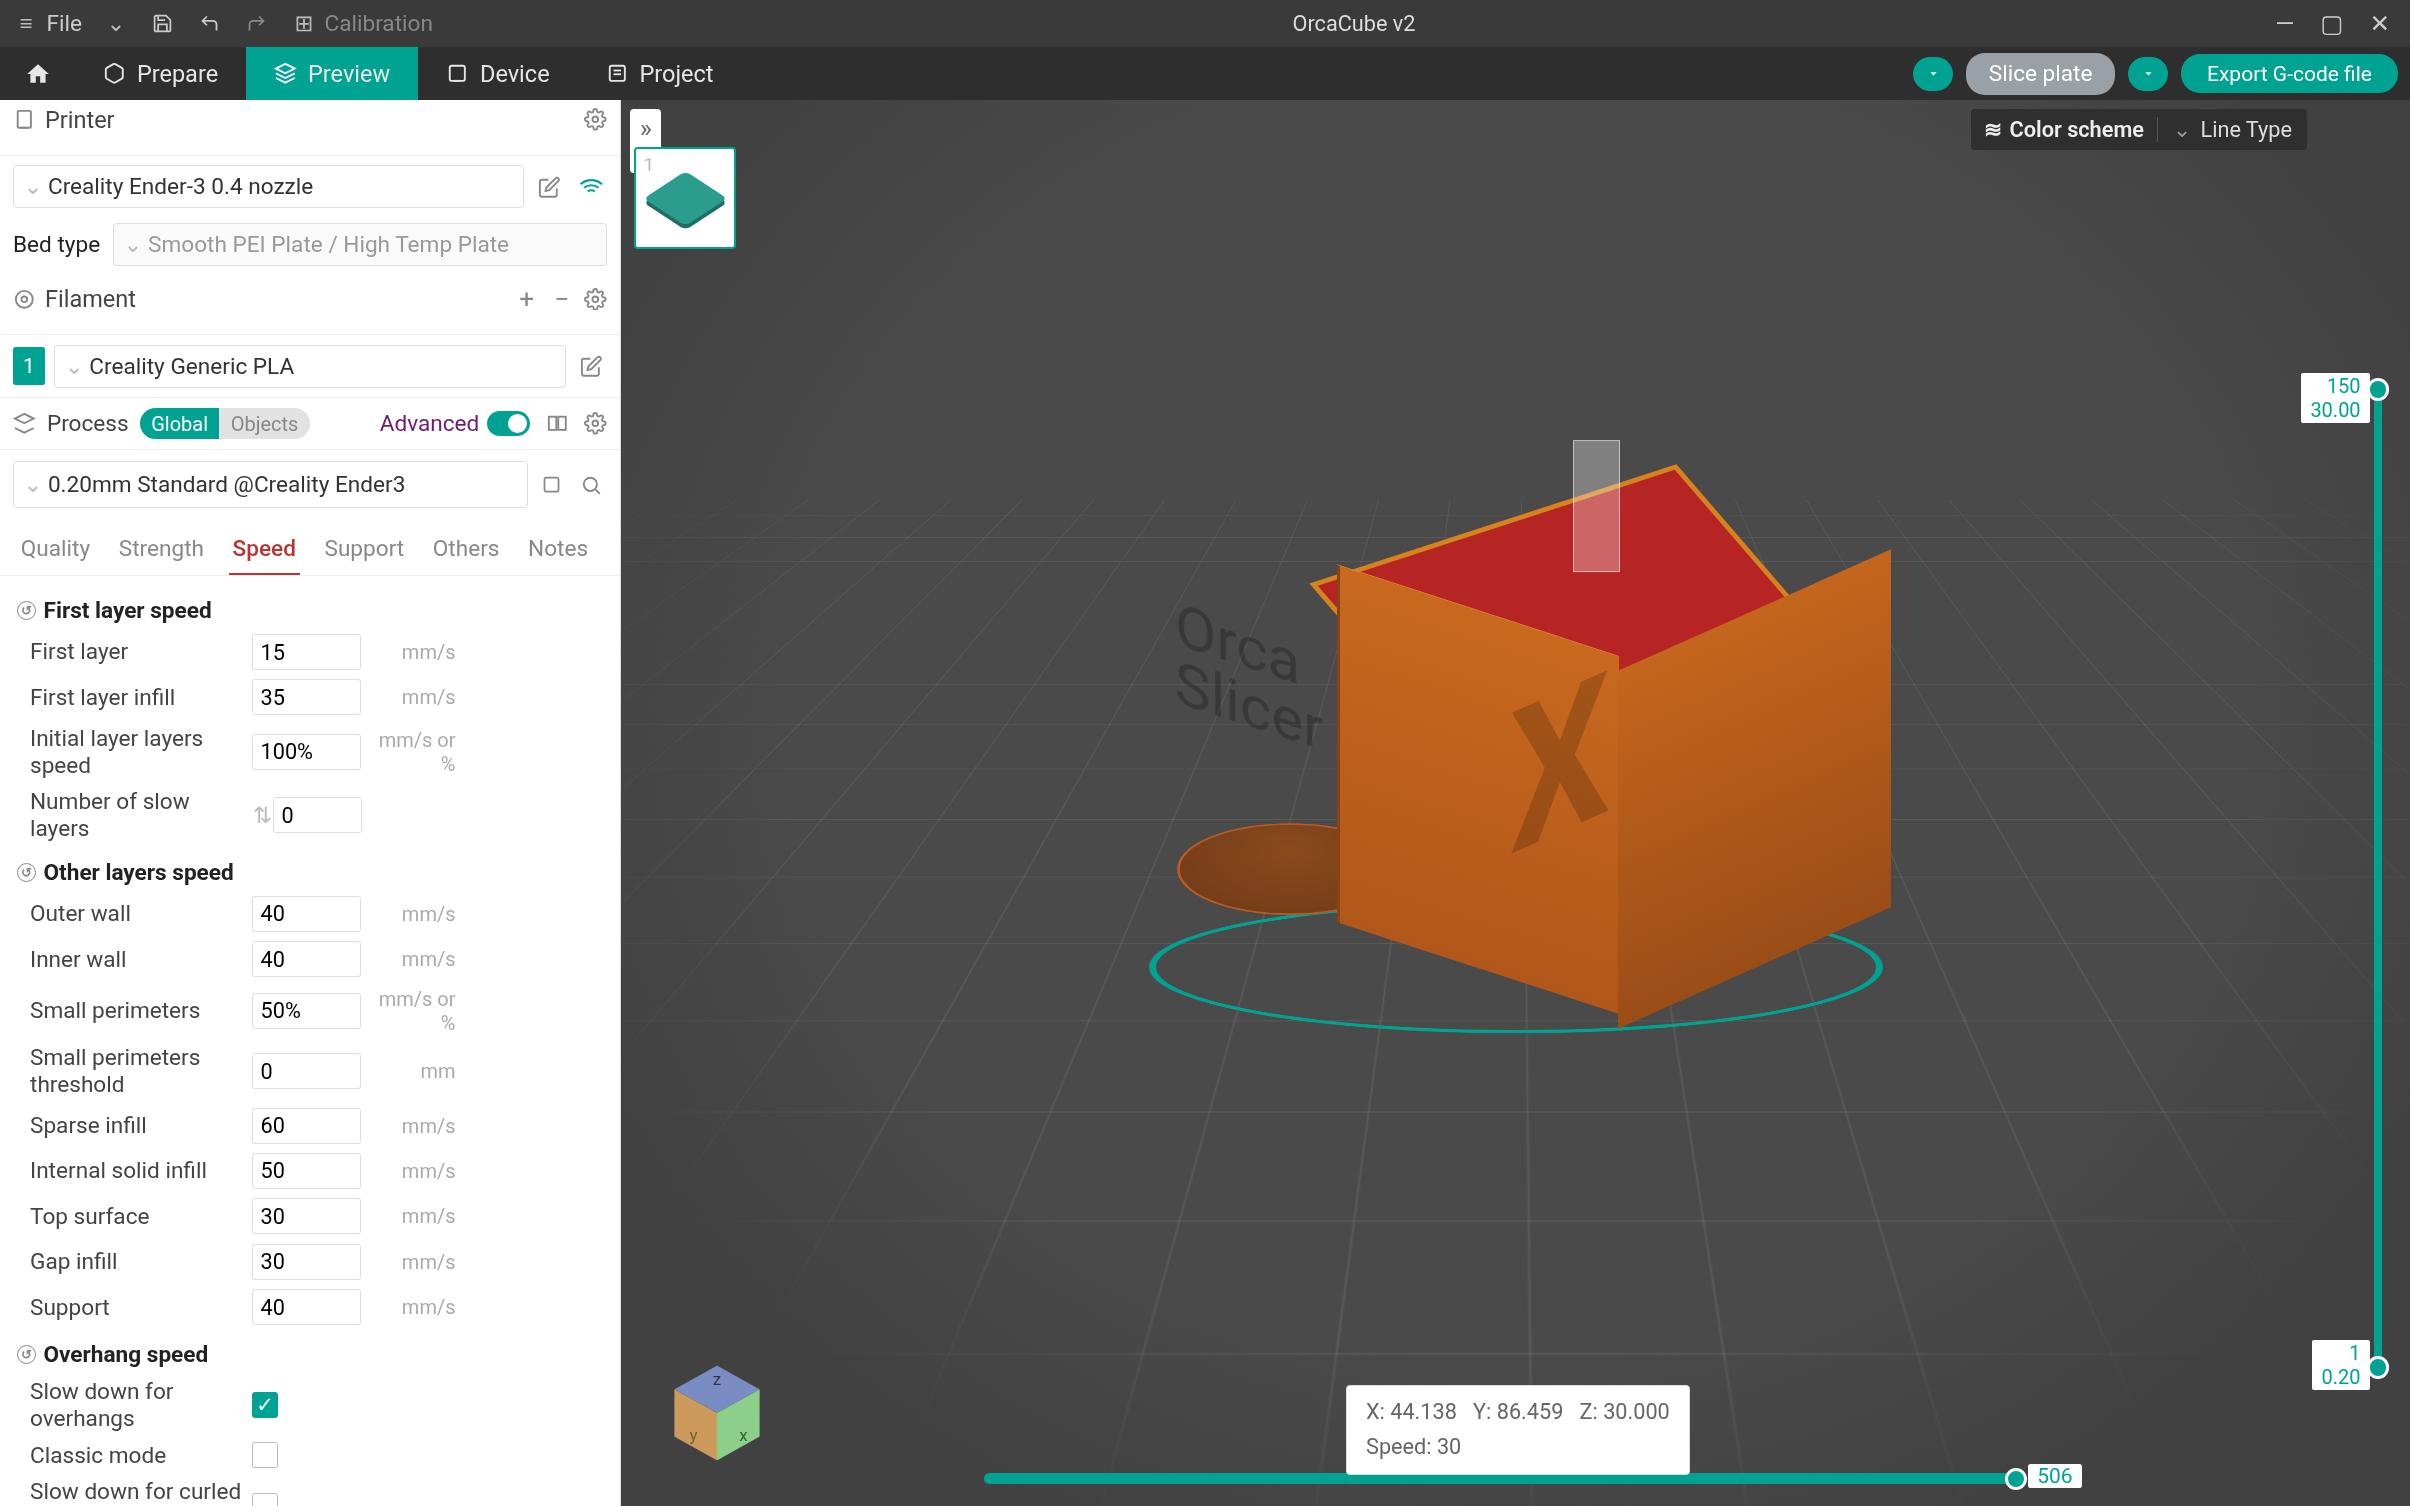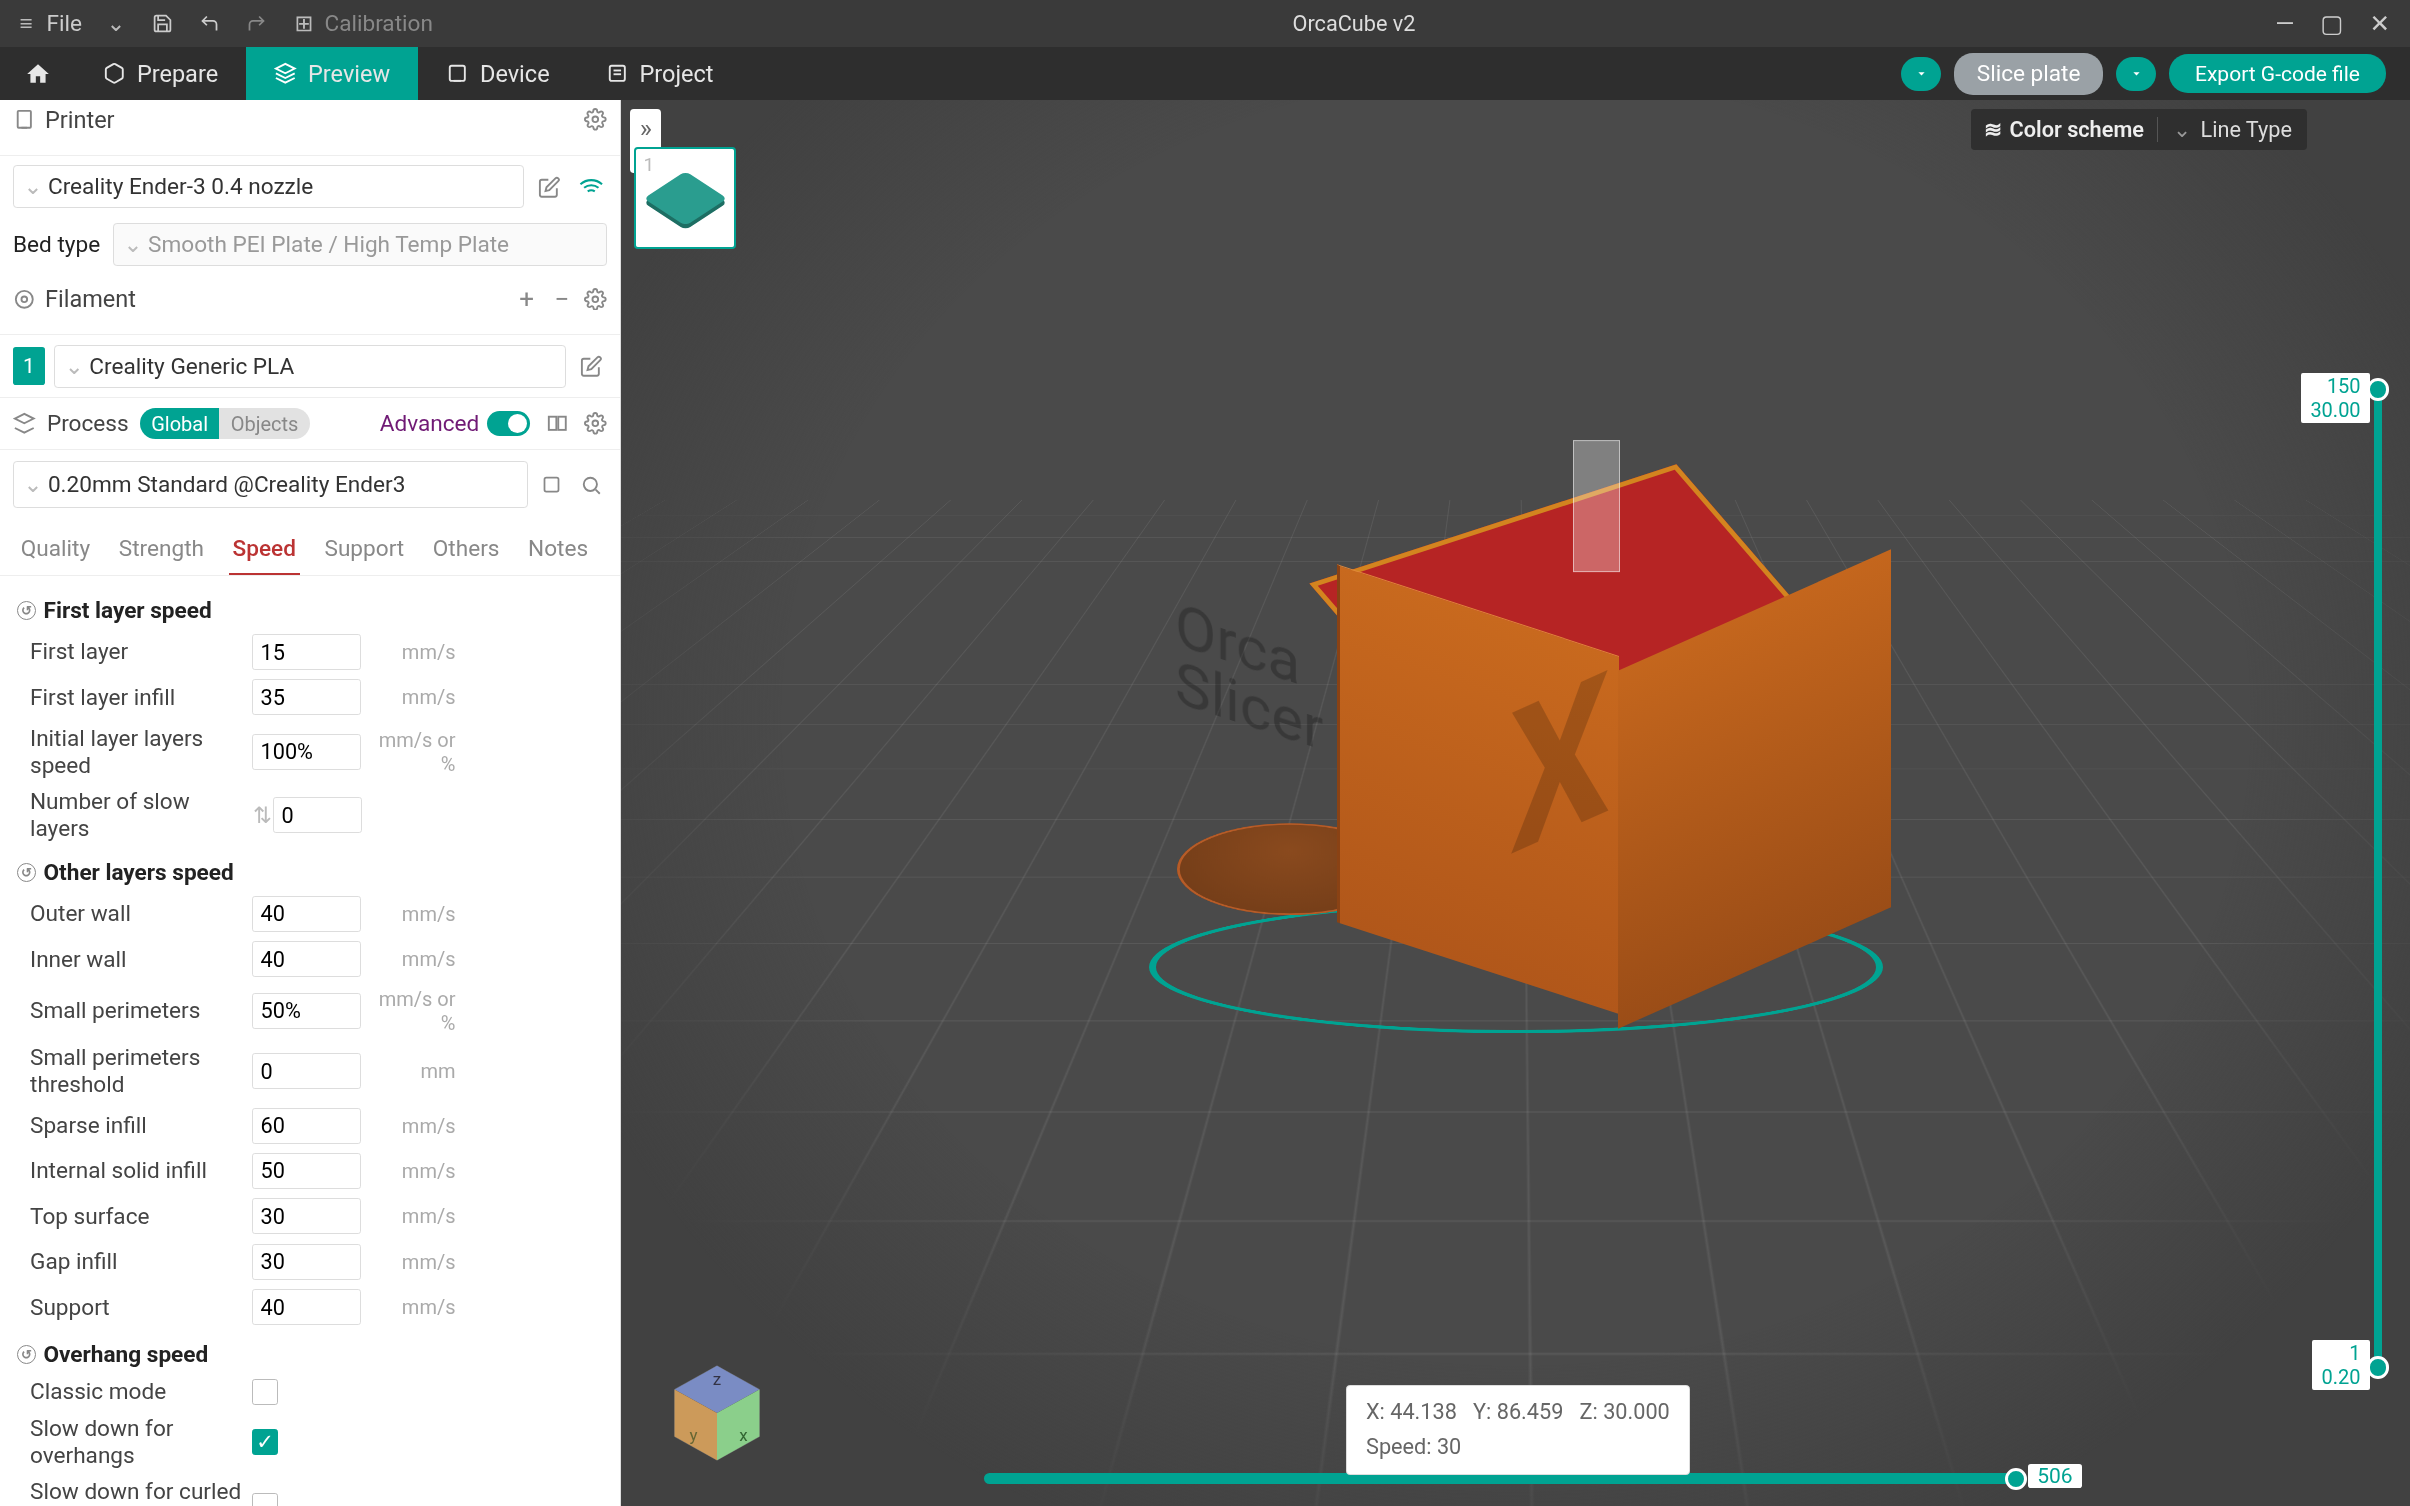--- a/index.html
+++ b/index.html
@@ -9,21 +9,21 @@
 .tb-menu { display: flex; align-items: center; gap: 7.5px; cursor: pointer; }
 .tb-ico { width: 26px; height: 26px; display: flex; align-items: center; justify-content: center; color: #bbb; }
 .tb-center { flex: 1; text-align: center; color: #ddd; font-size: 21.7px; }
 .tb-right { display: flex; gap: 26px; padding-right: 21px; }
 .tb-right .winbtn { color: #ccc; cursor: pointer; font-size: 24.5px; }
 
 .maintabs { height: 53px; background: #2e2e2e; display: flex; align-items: stretch; }
 .tab { display: flex; align-items: center; gap: 11.3px; padding: 0 28px; color: #e6e6e6; font-size: 23.5px; cursor: pointer; }
 .tab.active { background: #00a392; }
 .tab.home { padding: 0 24.5px; }
-.right-actions { margin-left: auto; display: flex; align-items: center; padding-right: 25px; gap: 13px; justify-content: space-between; }
+.right-actions { margin-left: auto; display: flex; align-items: center; padding-right: 13px; gap: 13px; justify-content: space-between; }
 .drop-pill { background: #00a392; border-radius: 19px; width: 40px; height: 34px; display: flex; align-items: center; justify-content: center; cursor: pointer; }
 .btn-disabled { background: #9aa1a6; color: #fff; padding: 7.5px 22.6px; border-radius: 19px; font-size: 22.6px; cursor: default; }
 .btn-primary { background: #00a392; color: #fff; padding: 7.5px 26px; border-radius: 19px; font-size: 21px; cursor: pointer; }
 
 .content { flex: 1; display: flex; overflow: hidden; }
 .sidebar { width: 621px; background: #fff; display: flex; flex-direction: column; border-right: 0.9px solid #ddd; }
 .section-head { display: flex; align-items: center; height: 56px; padding: 0 13px 16px 13px; border-bottom: 0.9px solid #eee; color: #444; gap: 9.4px; }
 .section-head .title { flex: 1; font-size: 23.5px; }
 .section-head .ctrl { color: #888; cursor: pointer; font-size: 26px; padding: 0 5.6px; }
 .gear { color: #888; }
@@ -386,26 +386,26 @@
           <span class="plabel">Support</span>
           <input type="text" value="40" style="">
           <span class="unit">mm/s</span>
         </div>
 
       <div class="grp-title">
           <span class="reset-ico">↺</span>
           <span>Overhang speed</span>
         </div>
       <div class="param">
+          <span class="plabel">Slow down for overhangs</span>
+          <span class="chkbox on">✓</span>
+        </div>
+      <div class="param">
           <span class="plabel">Classic mode</span>
           <span class="chkbox"></span>
-        </div>
-      <div class="param">
-          <span class="plabel">Slow down for overhangs</span>
-          <span class="chkbox on">✓</span>
         </div>
       <div class="param">
           <span class="plabel">Slow down for curled perimeters</span>
           <span class="chkbox"></span>
         </div>
 
     </div>
   </div>
 
   <div class="viewport">

